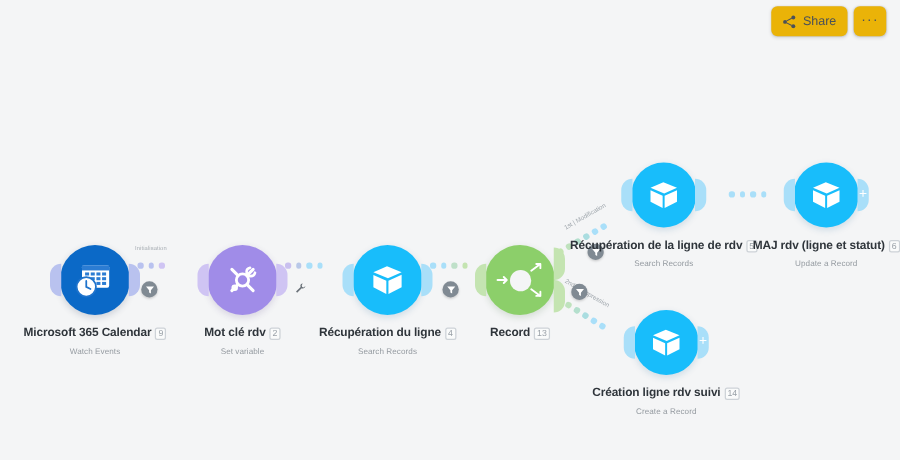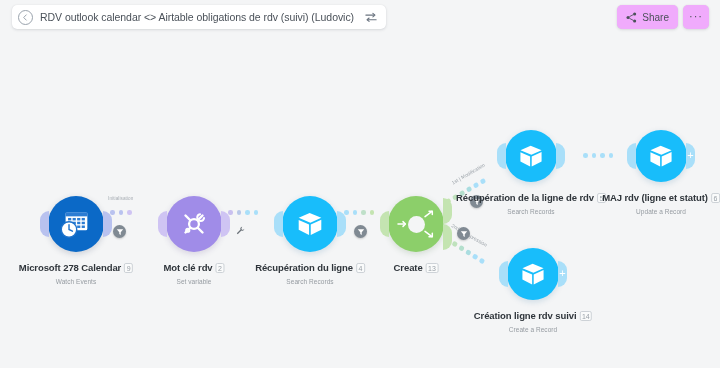--- a/index.html
+++ b/index.html
@@ -36,21 +36,21 @@
   .io-toggle {
     margin-left: 10px; width: 13px; height: 13px; flex: none;
     display: flex; align-items: center; justify-content: center; cursor: pointer;
   }
 
   .topright {
     position: absolute; right: 11px; top: 5px;
     display: flex; align-items: center; gap: 5px;
   }
   .tr-btn {
-    height: 24px; background: #f0abfc; border-radius: 5px;
+    height: 24px; background: #eab308; border-radius: 5px;
     display: flex; align-items: center; justify-content: center;
     box-shadow: 0 1px 3px rgba(20,30,50,.13), 0 0 1px rgba(20,30,50,.10);
     cursor: pointer; color: #4a5159; font-size: 10px;
   }
   .tr-share { padding: 0 9px; gap: 5px; }
   .tr-more { width: 26px; letter-spacing: 1px; font-size: 11px; padding-bottom: 3px; }
 
   
   .canvas { position: absolute; inset: 0; }
 
@@ -130,36 +130,20 @@
   }
   .router-hole {
     width: 17px; height: 17px; border-radius: 50%; background: #f4f5f6;
   }
 </style>
 </head>
 <body>
 
 <div id="app">
 
-  <div class="titlebar">
-    <div class="back-btn">
-      <svg width="9" height="9" viewBox="0 0 12 12">
-        <path d="M7 2.5 L3.6 6 L7 9.5" fill="none" stroke="#9aa3ad" stroke-width="1.3" stroke-linecap="round" stroke-linejoin="round"></path>
-      </svg>
-    </div>
-    <div class="scenario-name">RDV outlook calendar &lt;&gt; Airtable obligations de rdv (suivi) (Ludovic)</div>
-    <div class="io-toggle">
-      <svg width="12" height="11" viewBox="0 0 14 12">
-        <path d="M1 3.2 H11" stroke="#6b7480" stroke-width="1.3" stroke-linecap="round"></path>
-        <path d="M3 8.6 H13" stroke="#6b7480" stroke-width="1.3" stroke-linecap="round"></path>
-        <path d="M9.2 1.2 L11.6 3.2 L9.2 5.2" fill="none" stroke="#6b7480" stroke-width="1.3" stroke-linecap="round" stroke-linejoin="round"></path>
-        <path d="M4.8 6.6 L2.4 8.6 L4.8 10.6" fill="none" stroke="#6b7480" stroke-width="1.3" stroke-linecap="round" stroke-linejoin="round"></path>
-      </svg>
-    </div>
-  </div>
 
   <div class="topright">
     <div class="tr-btn tr-share">
       <svg width="11" height="11" viewBox="0 0 14 14">
         <circle cx="11" cy="2.6" r="2" fill="#4a5159"></circle>
         <circle cx="11" cy="11.4" r="2" fill="#4a5159"></circle>
         <circle cx="2.6" cy="7" r="2" fill="#4a5159"></circle>
         <path d="M4.3 6 L9.4 3.3 M4.3 8 L9.4 10.7" stroke="#4a5159" stroke-width="1.1"></path>
       </svg>
       <span>Share</span>
@@ -201,21 +185,21 @@
               <rect x="14.4" y="19.6" width="3.4" height="2.6"></rect>
             <rect x="19.2" y="19.6" width="3.4" height="2.6"></rect>
               <rect x="24" y="19.6" width="3.4" height="2.6"></rect>
           </g>
           <circle cx="10.6" cy="23.8" r="8.2" fill="#ffffff" stroke="#1f73cc" stroke-width="1.5"></circle>
           <path d="M10.6 18.8 V23.8 L14.2 25.6" stroke="#1f73cc" stroke-width="1.5" fill="none" stroke-linecap="round"></path>
         </svg>
       </div>
       <div class="labels" style="top:62px;">
         <div>
-          <span class="mod-title">Microsoft 278 Calendar</span><span class="badge">9</span>
+          <span class="mod-title">Microsoft 365 Calendar</span><span class="badge">9</span>
         </div>
         <div class="mod-sub">Watch Events</div>
       </div>
     </div>
 
     <div class="dots" style="left:228px; top:210px;">
       <span class="dot" style="background:#c9c0ef"></span>
       <span class="dot" style="background:#b9c8e8"></span>
       <span class="dot" style="background:#a9dff9"></span>
       <span class="dot" style="background:#a9dff9"></span>
@@ -320,21 +304,21 @@
               <path d="M15 25.6 L17.4 28 L15 30.4"></path>
             <path d="M37 20.6 L44 15.4"></path>
               <path d="M41 15.2 L44.3 15.2 L44.3 18.5"></path>
             <path d="M37 35.4 L44 40.6"></path>
               <path d="M44.3 37.3 L44.3 40.7 L41 40.7"></path>
           </g>
         </svg>
       </div>
       <div class="labels" style="top:62px;">
         <div>
-          <span class="mod-title">Create</span><span class="badge">13</span>
+          <span class="mod-title">Record</span><span class="badge">13</span>
         </div>
       </div>
     </div>
 
     <div class="dots" style="left:583px; top:153px;">
       <span class="dot" style="background:#a9dff9"></span>
       <span class="dot" style="background:#a9dff9"></span>
       <span class="dot" style="background:#a9dff9"></span>
       <span class="dot" style="background:#a9dff9"></span>
     </div>

